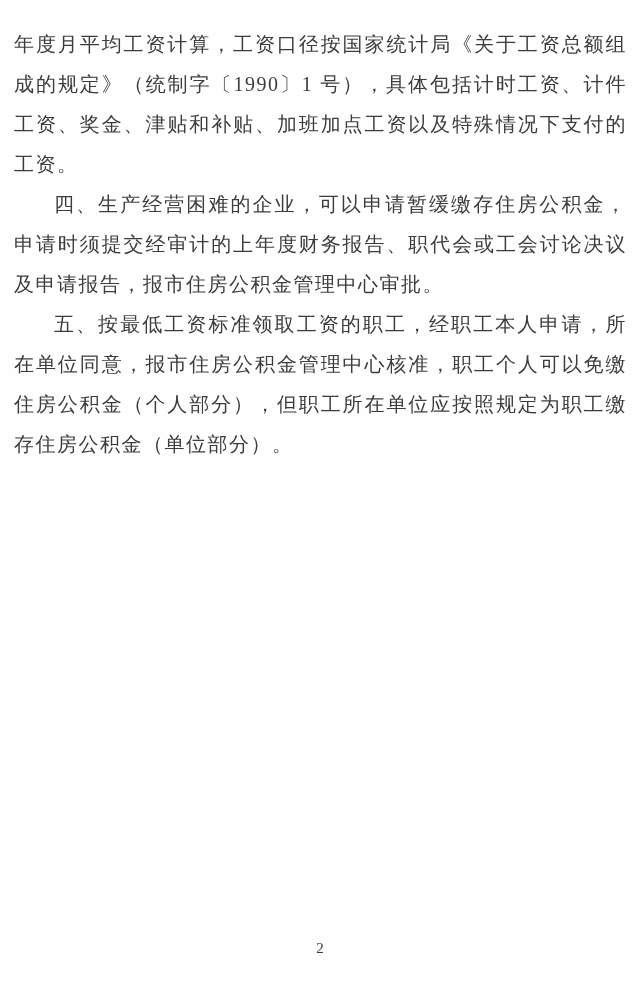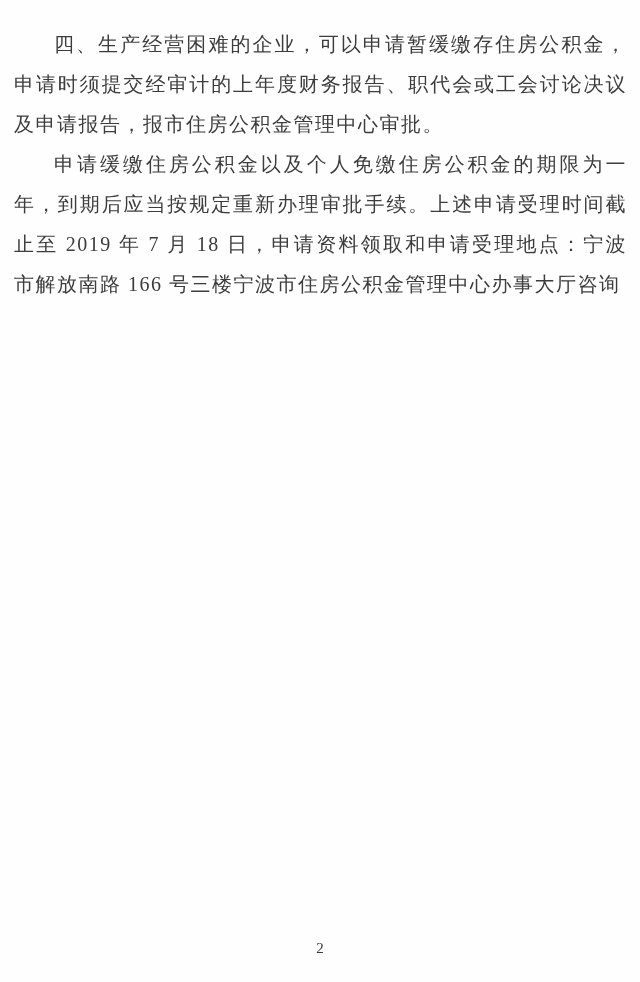--- a/index.html
+++ b/index.html
@@ -44,17 +44,18 @@
     font-size: 15px;
     letter-spacing: 0;
     line-height: 20px;
   }
 </style>
 </head>
 <body>
 
 <div class="page">
   <div class="content">
+    <p>年度月平均工资计算，工资口径按国家统计局《关于工资总额组成的规定》（统制字〔1990〕1 号），具体包括计时工资、计件工资、奖金、津贴和补贴、加班加点工资以及特殊情况下支付的工资。</p>
     <p class="ind">四、生产经营困难的企业，可以申请暂缓缴存住房公积金，申请时须提交经审计的上年度财务报告、职代会或工会讨论决议及申请报告，报市住房公积金管理中心审批。</p>
-    <p class="ind">申请缓缴住房公积金以及个人免缴住房公积金的期限为一年，到期后应当按规定重新办理审批手续。上述申请受理时间截止至 2019 年 7 月 18 日，申请资料领取和申请受理地点：宁波市解放南路 166 号三楼宁波市住房公积金管理中心办事大厅咨询</p>
+    <p class="ind">五、按最低工资标准领取工资的职工，经职工本人申请，所在单位同意，报市住房公积金管理中心核准，职工个人可以免缴住房公积金（个人部分），但职工所在单位应按照规定为职工缴存住房公积金（单位部分）。</p>
   </div>
   <div class="pagenum">2</div>
 </div>
 
 </body></html>

